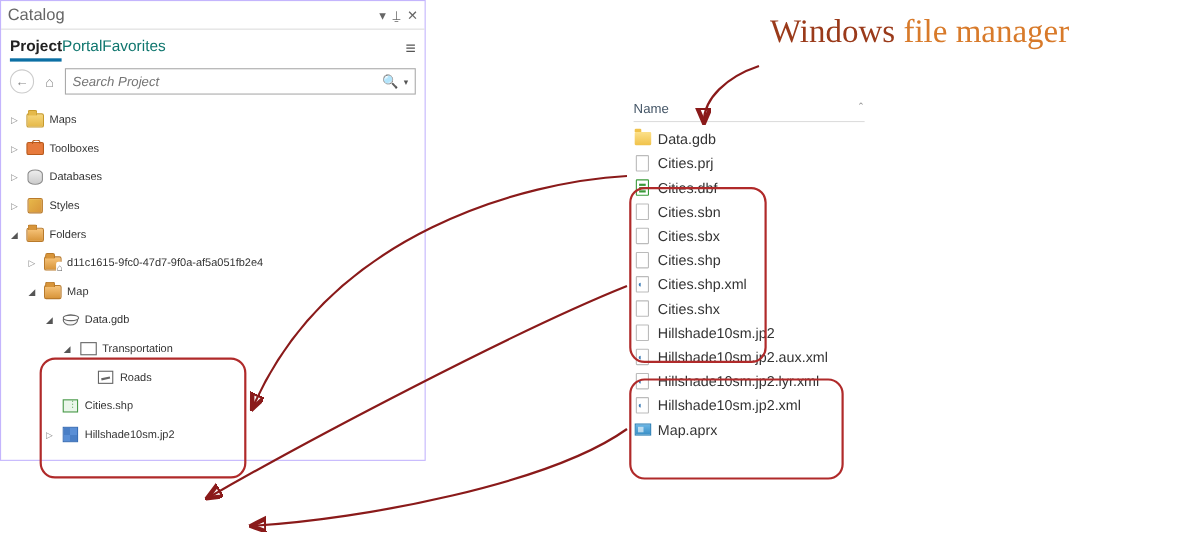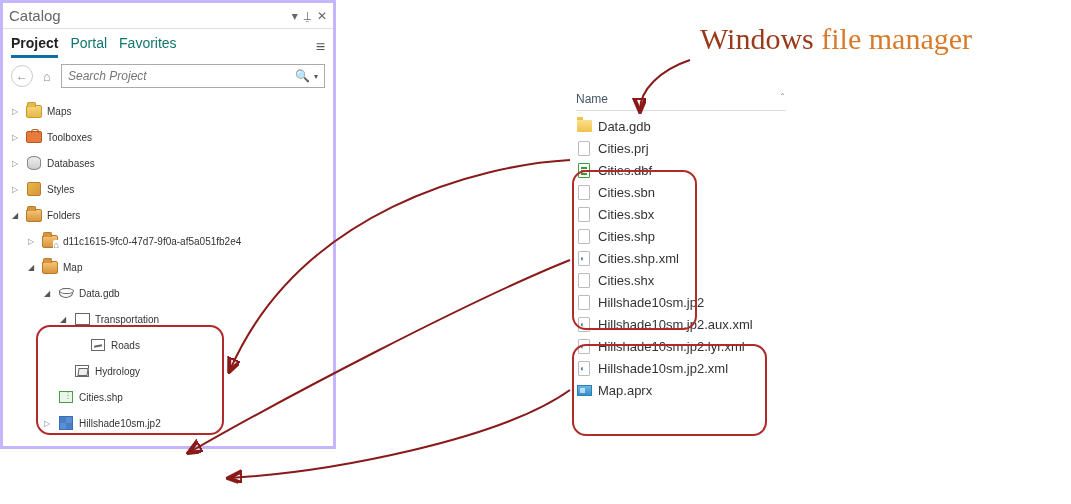--- a/index.html
+++ b/index.html
@@ -1,25 +1,25 @@
 <!DOCTYPE html>
 <html><head>
 <meta charset="utf-8">
 <style>
   * { box-sizing: border-box; margin: 0; padding: 0; }
   body { font-family: "Segoe UI", Arial, sans-serif; font-size: 13px; color: #333; background: #fff; width: 1071px; height: 504px; position: relative; }
 
-  .catalog-panel { position: absolute; left: 0; top: 0; width: 336px; background: #fff; border: 3px solid #c4b5fd; }
+  .catalog-panel { position: absolute; left: 0; top: 0; width: 387px; background: #fff; border: 1px solid #c4b5fd; }
   .panel-header { display: flex; align-items: center; justify-content: space-between; padding: 4px 6px; border-bottom: 1px solid #ddd; }
   .panel-title { font-size: 15px; color: #666; }
   .panel-header-icons { display: flex; gap: 6px; color: #666; font-size: 12px; }
   .panel-header-icons span { cursor: pointer; }
 
   .tabs-row { display:flex; align-items:center; justify-content:space-between; padding: 6px 8px 0; }
-  .tabs { display: flex; gap: 12px; }
+  .tabs { display: flex; gap: 0; }
   .tab { font-size: 14px; color: #0f766e; cursor: pointer; padding-bottom: 4px; }
   .tab.active { color: #222; font-weight: 600; border-bottom: 3px solid #0b6fa4; }
   .menu-icon { font-size: 16px; color:#555; cursor:pointer; }
 
   .search-row { display: flex; align-items: center; gap: 4px; padding: 6px 8px; }
   .back-btn { width: 22px; height: 22px; border: 1px solid #ccc; border-radius: 50%; display:flex; align-items:center; justify-content:center; color:#888; cursor:pointer; font-size:12px; }
   .home-btn { width: 20px; height: 20px; display:flex; align-items:center; justify-content:center; color:#888; cursor:pointer; }
   .search-box { flex:1; display:flex; align-items:center; border:1px solid #aaa; background:#fff; height: 24px; padding: 0 6px; }
   .search-box input { flex:1; border:none; outline:none; font-style: italic; color:#888; font-size: 12px; background:transparent; }
   .search-box .mag { color:#555; font-size:12px; }
@@ -75,21 +75,21 @@
   .ic-winfolder{ width:15px;height:12px; background:linear-gradient(#fce08a,#f0c24a); border-radius:1px; position:relative;}
   .ic-winfolder::before{content:"";position:absolute;top:-3px;left:0;width:6px;height:3px;background:#f0c24a;border-radius:1px 1px 0 0;}
   .ic-file{ width:12px;height:15px; border:1px solid #bbb; background:#fff; border-radius:1px; position:relative;}
   .ic-file-dbf{ border-color:#3a9a3a;}
   .ic-file-dbf::after{content:"";position:absolute;left:2px;right:2px;top:3px;height:2px;background:#3a9a3a;box-shadow:0 3px 0 #3a9a3a, 0 6px 0 #3a9a3a;}
   .ic-file-xml::after{content:"◐"; font-size:8px; color:#3a7ab6; position:absolute; left:1px; top:2px;}
   .ic-aprx{ width:15px;height:11px; background:linear-gradient(#6ab6e6,#3a8fc6); border:1px solid #2a7fb6; position:relative;}
   .ic-aprx::after{content:""; position:absolute; left:2px; top:2px; width:5px; height:5px; background:#fff; opacity:.6;}
 
   
-  .annotation-title { position:absolute; left:700px; top:22px; font-family: "Segoe Script", "Comic Sans MS", cursive; font-size: 30px; }
+  .annotation-title { position:absolute; left:700px; top:12px; font-family: "Segoe Script", "Comic Sans MS", cursive; font-size: 30px; }
   .annotation-title .w1{ color:#9a3a1a;}
   .annotation-title .w2{ color:#d87a2a;}
 
   svg.arrows { position:absolute; left:0; top:0; width:1071px; height:504px; pointer-events:none; }
   svg.arrows path { stroke:#8a1a1a; stroke-width:2; fill:none; }
   .arrowhead { fill:#8a1a1a; }
 </style>
 </head>
 <body>
 
@@ -184,27 +184,20 @@
         </span>
         <span class="label">Transportation</span>
       </div>
     <div class="node ind-4">
         <span class="arrow none"></span>
         <span class="icon">
           <span class="ic-fc-line"></span>
         </span>
         <span class="label">Roads</span>
       </div>
-    <div class="node ind-3">
-        <span class="arrow none"></span>
-        <span class="icon">
-          <span class="ic-fc-poly"></span>
-        </span>
-        <span class="label">Hydrology</span>
-      </div>
     <div class="node ind-2">
         <span class="arrow none"></span>
         <span class="icon">
           <span class="ic-shp"></span>
         </span>
         <span class="label">Cities.shp</span>
       </div>
     <div class="node ind-2">
         <span class="arrow closed"></span>
         <span class="icon">

